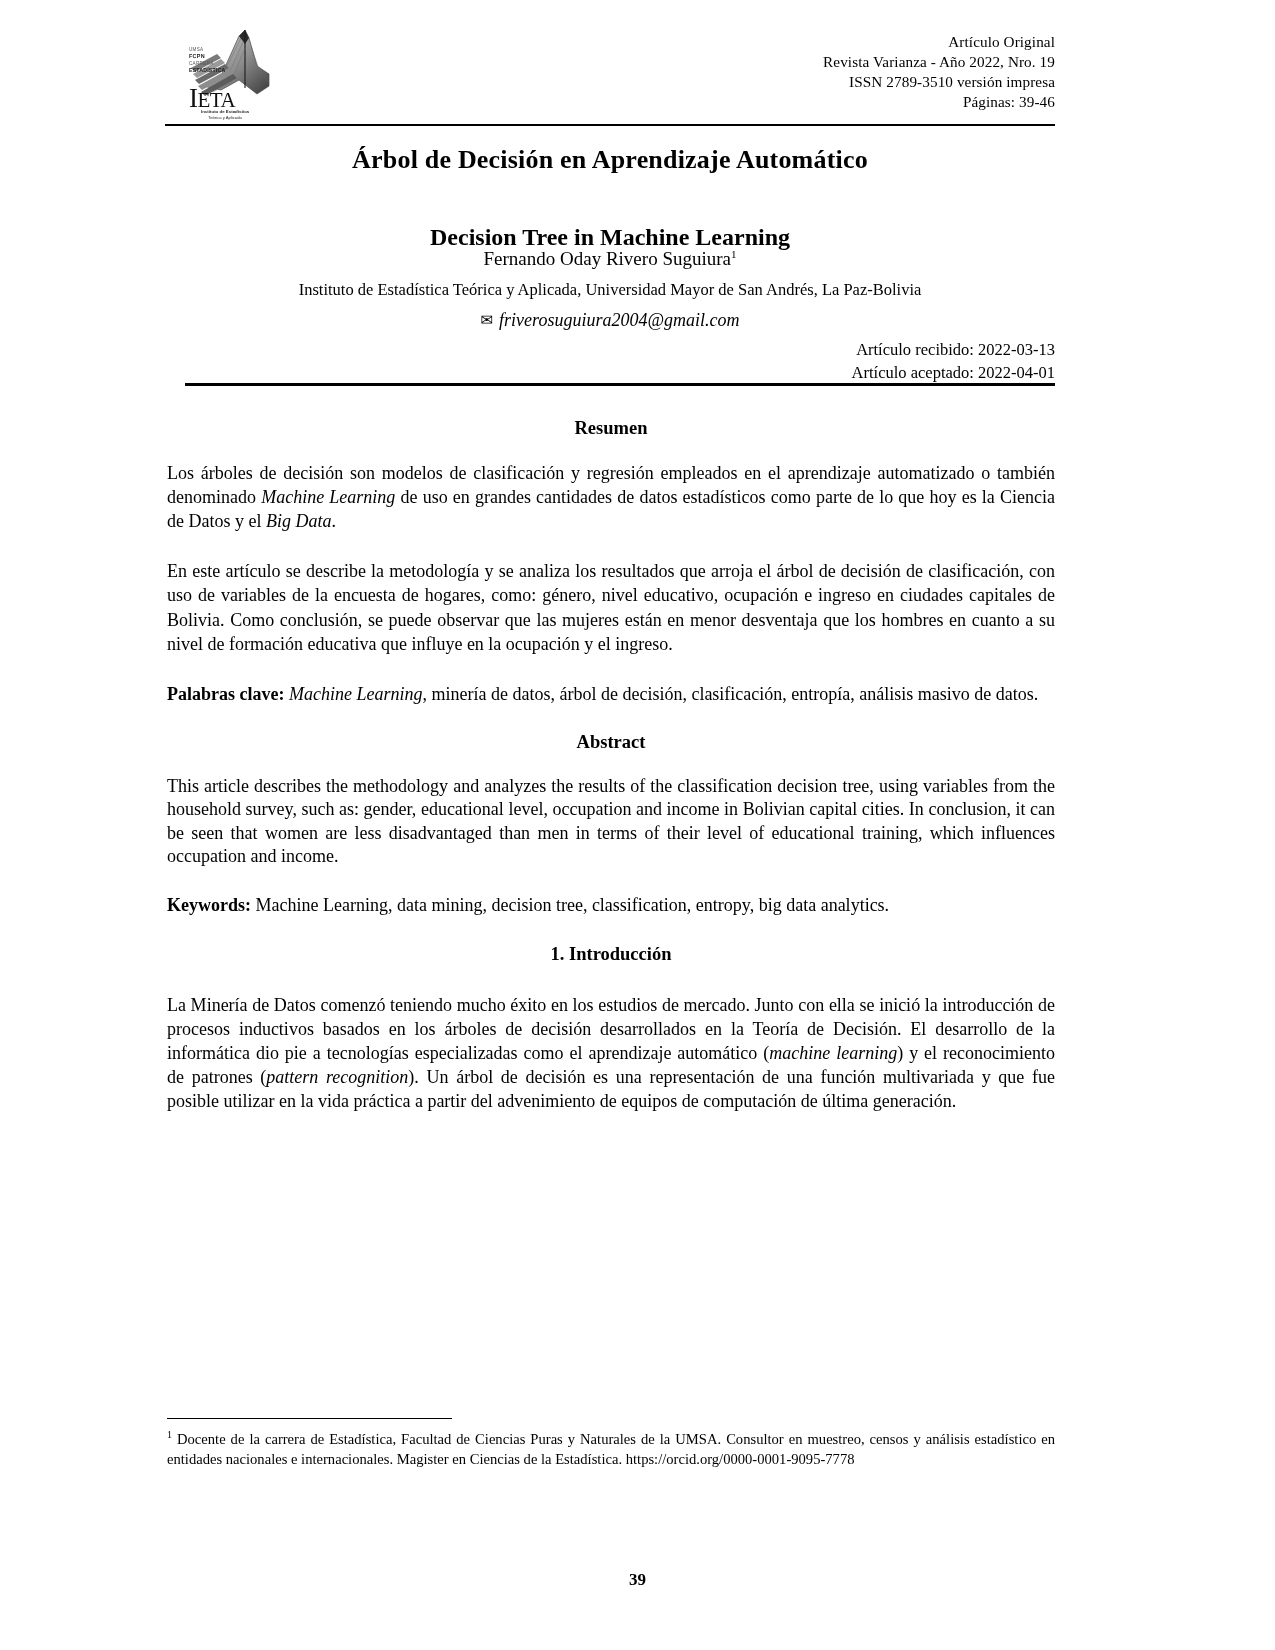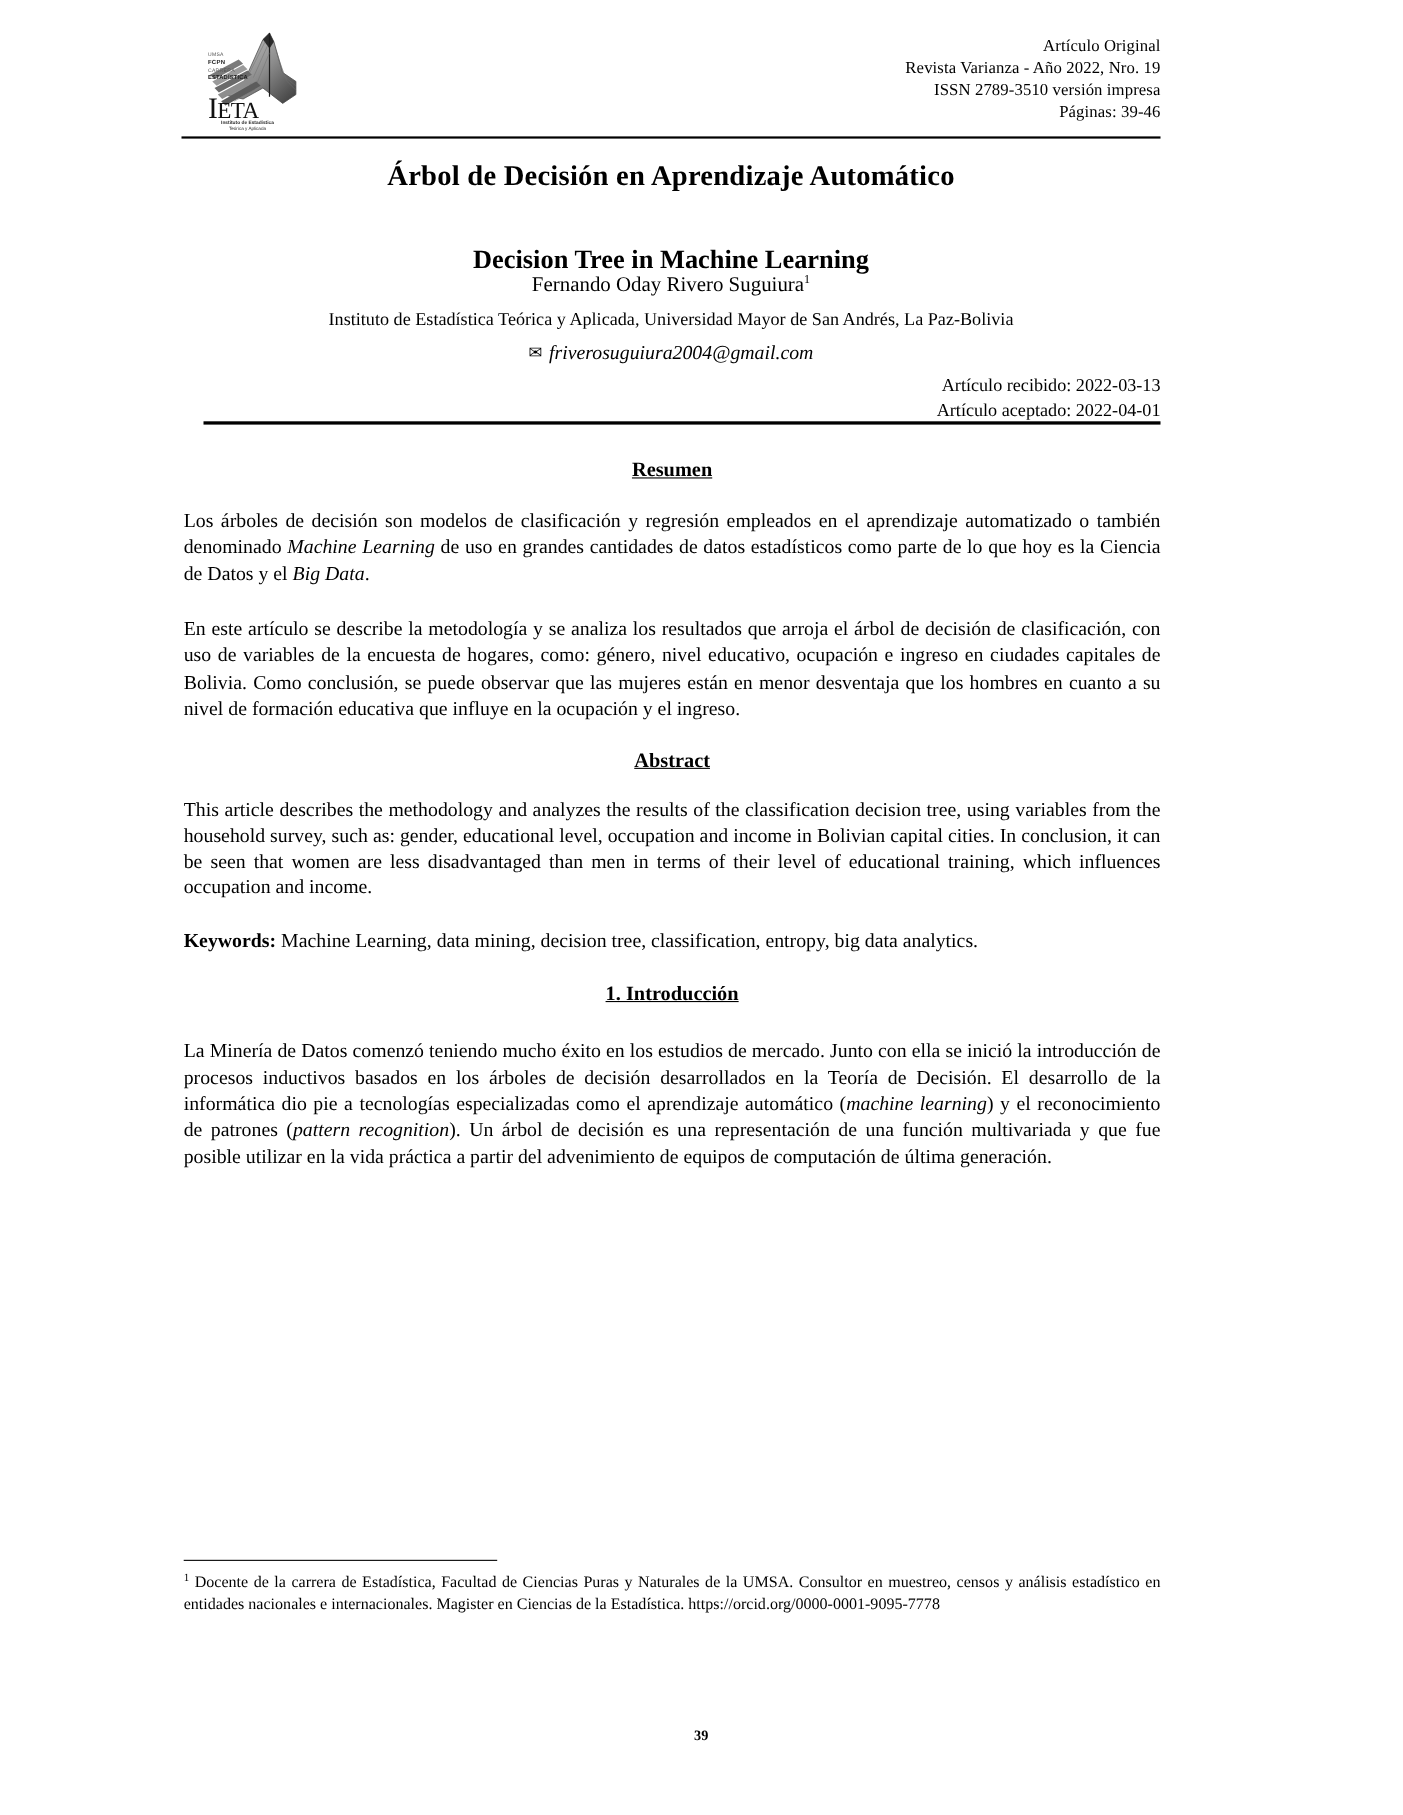--- a/index.html
+++ b/index.html
@@ -139,21 +139,20 @@
     position: absolute;
     left: 167px;
     top: 418px;
     width: 888px;
   }
   h2.section {
     font-size: 18.5px;
     font-weight: bold;
     text-align: center;
     margin: 0 0 22px 0;
-    text-decoration: underline;
   }
   h2.section.abstract-h { margin-top: 4px; }
   h2.section.intro-h { margin-top: 26px; margin-bottom: 28px; }
 
   p.body {
     font-size: 18px;
     line-height: 1.34;
     text-align: justify;
     text-justify: inter-word;
     margin: 0 0 20px 0;
@@ -183,21 +182,21 @@
     text-align: justify;
   }
   .footnote sup { font-size: 10px; vertical-align: super; }
 
   .folio {
     position: absolute;
     left: 0;
     top: 1570px;
     width: 1275px;
     text-align: center;
-    font-size: 13px;
+    font-size: 17px;
     font-weight: bold;
   }
 </style>
 </head>
 <body>
 
 <div class="page">
 
   <div class="masthead">
 
@@ -278,20 +277,22 @@
   <div class="rule-double"></div>
 
   <div class="content">
 
     <h2 class="section">Resumen</h2>
 
     <p class="body tight"><span>Los árboles de decisión son modelos de clasificación y regresión empleados en el aprendizaje automatizado o también denominado </span><span class="ital">Machine Learning</span><span> de uso en grandes cantidades de datos estadísticos como parte de lo que hoy es la Ciencia de Datos y el </span><span class="ital">Big Data</span><span>.</span></p>
 
     <p class="body tight">En este artículo se describe la metodología y se analiza los resultados que arroja el árbol de decisión de clasificación, con uso de variables de la encuesta de hogares, como: género, nivel educativo, ocupación e ingreso en ciudades capitales de Bolivia. Como conclusión, se puede observar que las mujeres están en menor desventaja que los hombres en cuanto a su nivel de formación educativa que influye en la ocupación y el ingreso.</p>
 
+    <p class="body kw"><span class="lbl-bold">Palabras clave:</span>
+      <span class="ital">Machine Learning</span><span>, minería de datos, árbol de decisión, clasificación, entropía, análisis masivo de datos.</span></p>
 
     <h2 class="section abstract-h">Abstract</h2>
 
 
     <p class="body en tight">This article describes the methodology and analyzes the results of the classification decision tree, using variables from the household survey, such as: gender, educational level, occupation and income in Bolivian capital cities. In conclusion, it can be seen that women are less disadvantaged than men in terms of their level of educational training, which influences occupation and income.</p>
 
     <p class="body en kw"><span class="lbl-bold">Keywords:</span><span> Machine Learning, data mining, decision tree, classification, entropy, big data analytics.</span></p>
 
     <h2 class="section intro-h">1. Introducción</h2>
 

